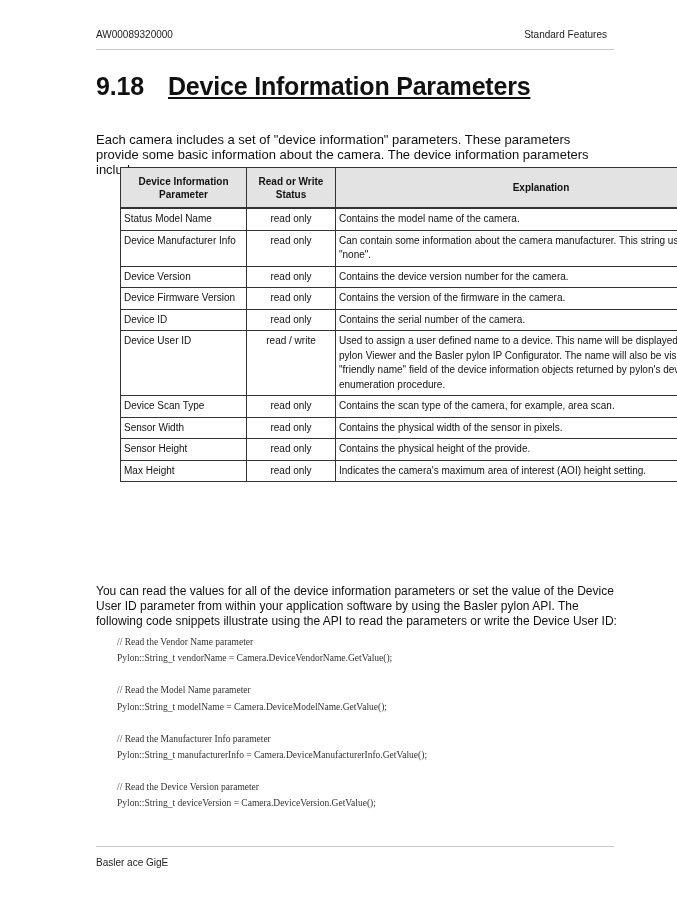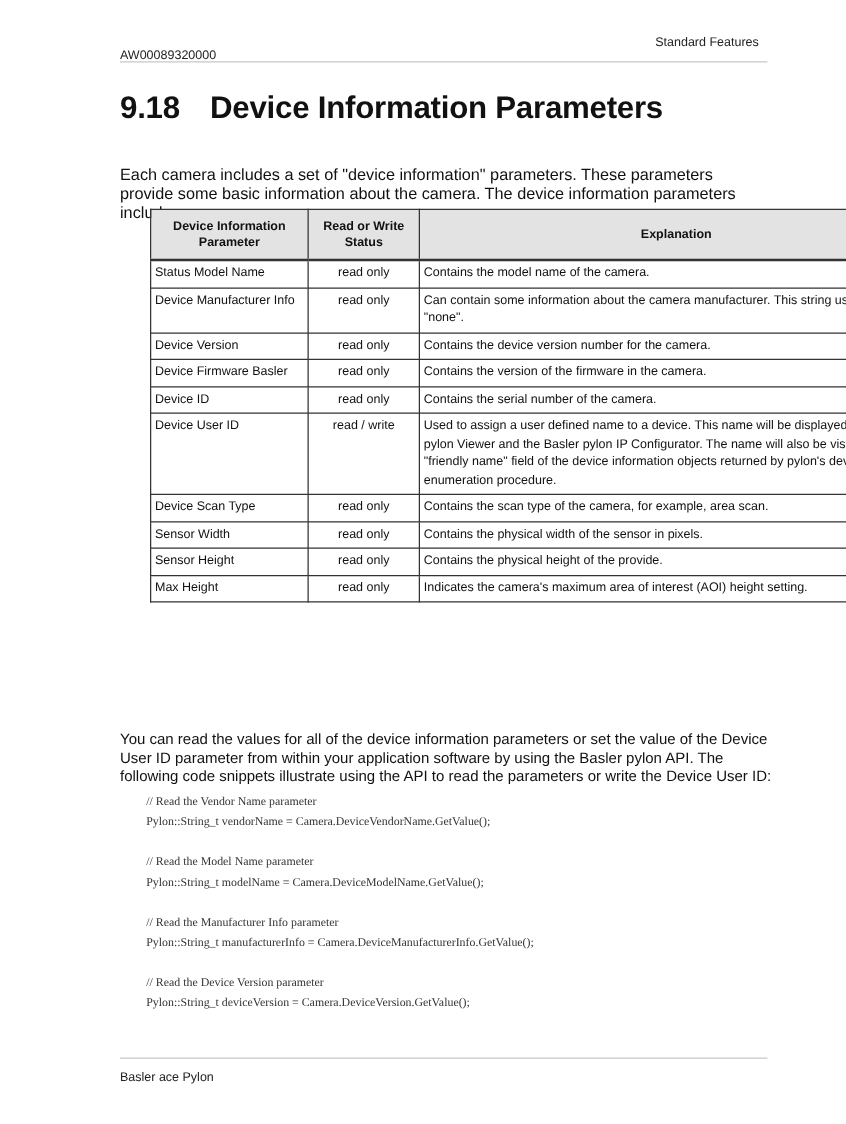--- a/index.html
+++ b/index.html
@@ -1,21 +1,21 @@
 <!DOCTYPE html>
 <html><head>
 <meta charset="utf-8">
 <style>
   html, body { margin: 0; padding: 0; background: #ffffff; }
   body { width: 677px; height: 899px; position: relative; overflow: hidden; font-family: "Liberation Sans", sans-serif; color: #111; }
   .hdr { position: absolute; left: 96px; top: 29px; width: 511px; font-size: 10px; color: #222; }
-  .hdr .l { position: absolute; left: 0; top: 10px; text-align: right; }
+  .hdr .l { position: absolute; left: 0; top: 0; text-align: right; }
   .hdr .r { position: absolute; right: 0; top: 0; }
   .hdr-rule { position: absolute; left: 96px; top: 49px; width: 518px; height: 1px; background: #c8c8c8; }
-  .title { position: absolute; left: 96px; top: 72px; font-size: 25px; font-weight: bold; color: #111; letter-spacing: -0.2px; }
+  .title { position: absolute; left: 96px; top: 72px; font-size: 25px; font-weight: bold; color: #111; letter-spacing: -0.2px; text-decoration: underline; }
   .title .num { display: inline-block; width: 72px; }
   .intro { position: absolute; left: 96px; top: 132px; width: 520px; font-size: 13px; line-height: 15px; color: #111; }
   table.params { position: absolute; left: 96px; top: 167px; width: 627px; border-collapse: collapse; font-size: 10px; color: #111; margin-left: 24px; }
   table.params th, table.params td { border: 1px solid #333; vertical-align: top; }
   table.params th { background: #e3e3e3; font-weight: bold; text-align: center; vertical-align: middle; height: 39px; padding: 0 4px; line-height: 13px; border-bottom: 2px solid #333; }
   table.params td { padding: 3px 3px 3px 3px; line-height: 14.5px; }
   table.params td.c1 { width: 119px; }
   table.params td.c2 { width: 82px; text-align: center; }
   table.params td.c3 { }
   table.params { border: 1.5px solid #222; }
@@ -60,21 +60,21 @@
         <td class="c1">Device Manufacturer Info</td>
         <td class="c2">read only</td>
         <td class="c3">Can contain some information about the camera manufacturer. This string usually indicates "none".</td>
       </tr>
       <tr>
         <td class="c1">Device Version</td>
         <td class="c2">read only</td>
         <td class="c3">Contains the device version number for the camera.</td>
       </tr>
       <tr>
-        <td class="c1">Device Firmware Basler</td>
+        <td class="c1">Device Firmware Version</td>
         <td class="c2">read only</td>
         <td class="c3">Contains the version of the firmware in the camera.</td>
       </tr>
       <tr>
         <td class="c1">Device ID</td>
         <td class="c2">read only</td>
         <td class="c3">Contains the serial number of the camera.</td>
       </tr>
       <tr>
         <td class="c1">Device User ID</td>
@@ -103,15 +103,15 @@
       </tr>
     </tbody>
 </table>
 
 <div class="para2">You can read the values for all of the device information parameters or set the value of the Device User ID parameter from within your application software by using the Basler pylon API. The following code snippets illustrate using the API to read the parameters or write the Device User ID:</div>
 
 <div class="code" id="code"><div>// Read the Vendor Name parameter</div><div>Pylon::String_t vendorName = Camera.DeviceVendorName.GetValue();</div><div class="gap"></div><div>// Read the Model Name parameter</div><div>Pylon::String_t modelName = Camera.DeviceModelName.GetValue();</div><div class="gap"></div><div>// Read the Manufacturer Info parameter</div><div>Pylon::String_t manufacturerInfo = Camera.DeviceManufacturerInfo.GetValue();</div><div class="gap"></div><div>// Read the Device Version parameter</div><div>Pylon::String_t deviceVersion = Camera.DeviceVersion.GetValue();</div></div>
 
 <div class="ftr-rule"></div>
 <div class="ftr">
-  <span class="l">Basler ace Pylon</span>
+  <span class="l">Basler ace GigE</span>
   <span class="r">317</span>
 </div>
 
 </body></html>

